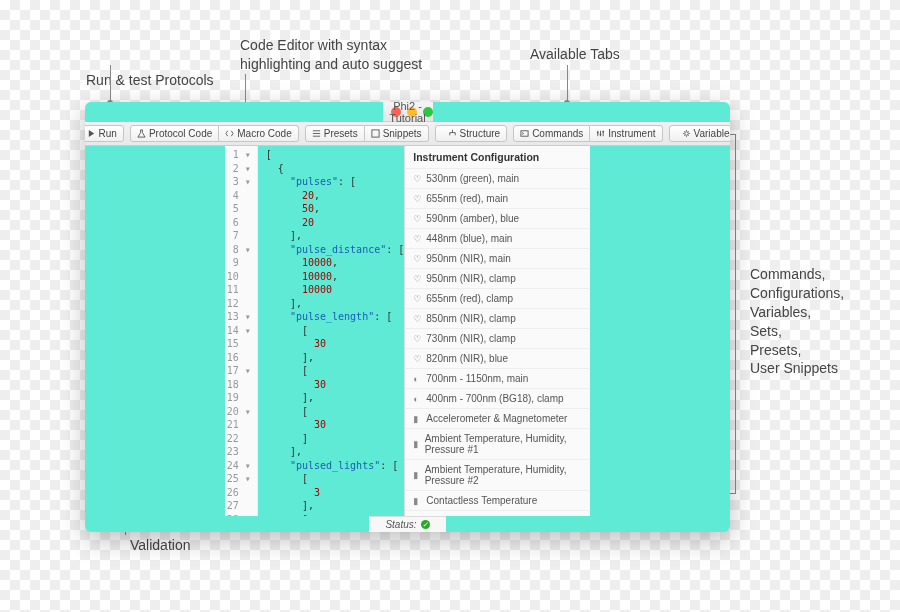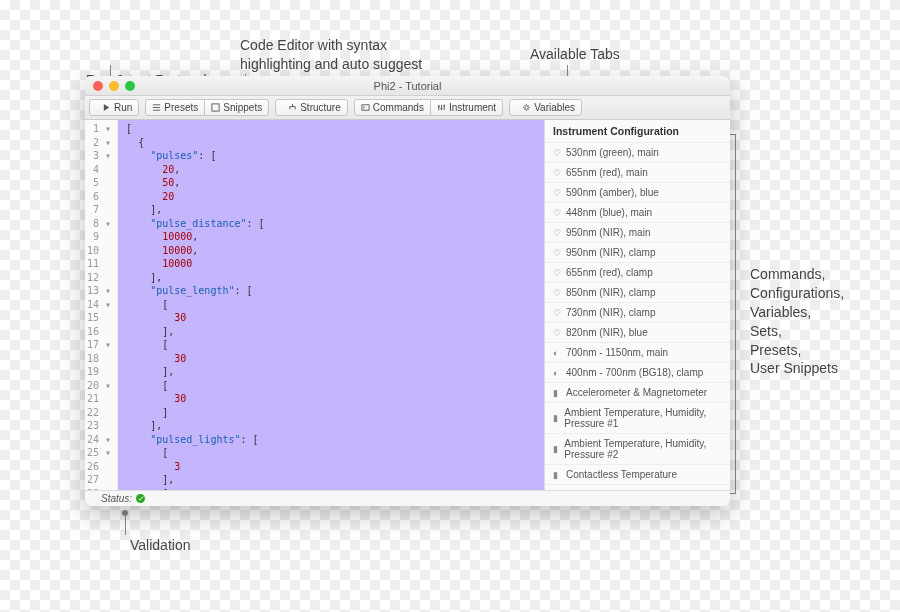--- a/index.html
+++ b/index.html
@@ -23,28 +23,29 @@
       font-size: 14px;
       color: #444;
       line-height: 1.35;
       background: transparent;
     }
     .ann-line { position: absolute; background: #888; }
     .ann-dot { position: absolute; width: 6px; height: 6px; border-radius: 50%; background: #888; }
 
     .window {
       position: absolute;
-      left: 85px; top: 76px;
+      left: 85px; top: 102px;
       width: 645px; height: 430px;
-      background: #c4b5fd;
+      background: #5eead4;
       border-radius: 6px;
       box-shadow: 0 8px 26px rgba(0,0,0,0.25);
       overflow: hidden;
       display: flex;
       flex-direction: column;
+      align-items: center;
     }
     .titlebar {
       height: 20px;
       background: linear-gradient(#f5f5f5,#e6e6e6);
       border-bottom: 1px solid #d0d0d0;
       display: flex;
       align-items: center;
       position: relative;
     }
     .traffic { display: flex; gap: 6px; padding-left: 8px; }
@@ -206,20 +207,38 @@
 
   <div class="toolbar">
     <div class="btn-group">
       <div class="btn">
         <span class="icon">
             <svg viewBox="0 0 10 10">
               <path d="M2 1 L8 5 L2 9 Z" fill="#555"></path>
             </svg>
           </span>
         <span>Run</span>
+      </div>
+    </div>
+    <div class="btn-group">
+      <div class="btn">
+        <span class="icon">
+            <svg viewBox="0 0 10 10">
+              <path d="M4 1h2v3l3 5H1l3-5z" fill="none" stroke="#555" stroke-width="1"></path>
+            </svg>
+          </span>
+        <span>Protocol Code</span>
+      </div>
+      <div class="btn">
+        <span class="icon">
+            <svg viewBox="0 0 10 10">
+              <path d="M3 2L1 5l2 3M7 2l2 3-2 3" fill="none" stroke="#555" stroke-width="1"></path>
+            </svg>
+          </span>
+        <span>Macro Code</span>
       </div>
     </div>
     <div class="btn-group">
       <div class="btn">
         <span class="icon">
             <svg viewBox="0 0 10 10">
               <path d="M1 2h8M1 5h8M1 8h8" stroke="#555" stroke-width="1"></path>
             </svg>
           </span>
         <span>Presets</span>

